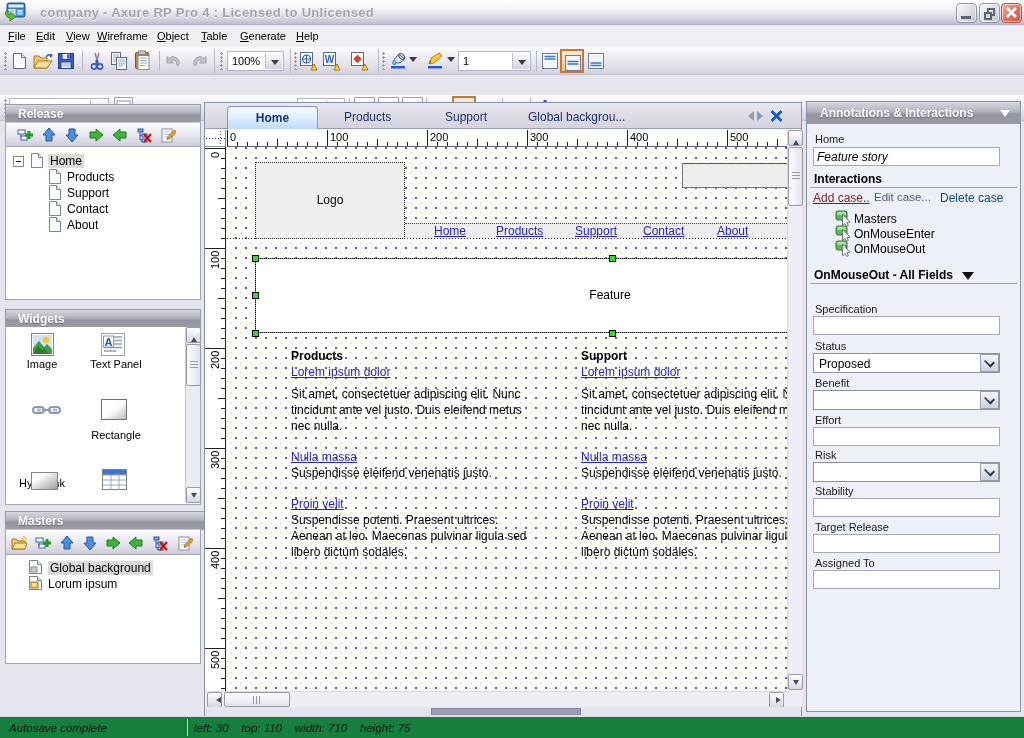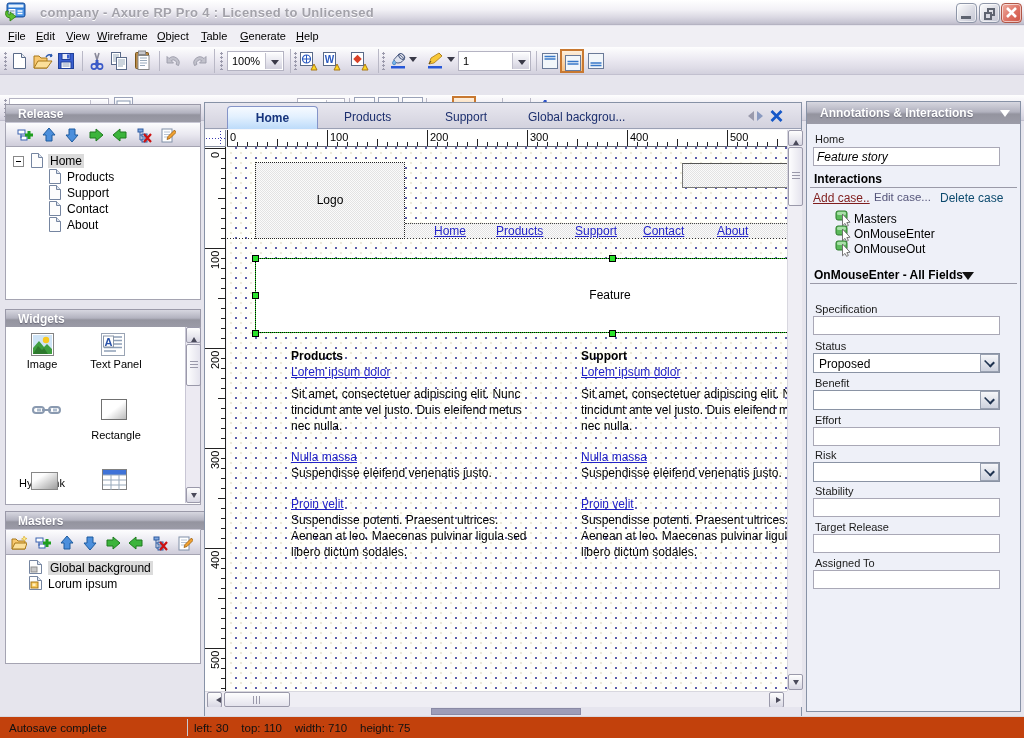--- a/index.html
+++ b/index.html
@@ -239,21 +239,21 @@
       <rect x="3" y="10.5" width="3.5" height="3.5" fill="none" stroke="#2b3b58"></rect>
       <path d="M9 5 h6 M9 12 h6" stroke="#2b3b58" stroke-width="1.6"></path>
     </svg>
  <div class="tsep" style="left:530px;top:3px;height:20px;"></div>
  <div class="tbtn" style="left:536px;top:3px;width:20px;height:19px;">
       <span style="position:absolute;left:3px;top:-1px;font-weight:bold;font-style:italic;color:#2b50c8;font-size:14px;">A</span>
       <div style="position:absolute;left:2px;top:15px;width:15px;height:3px;background:#2b50c8;"></div>
     </div>
  <div class="tbtn" style="left:560px;top:9px;border:4px solid transparent;border-top:5px solid #3a3a48;"></div>
 </div>
-<div id="statusbar" class="abs" style="left:0;top:716px;width:1024px;height:22px;background:#c2410c;border-top:1px solid #d8d8df;font-size:11.5px;color:#111;">
+<div id="statusbar" class="abs" style="left:0;top:716px;width:1024px;height:22px;background:#15803d;border-top:1px solid #d8d8df;font-size:11.5px;color:#111;font-style:italic;">
 <span class="abs" style="left:9px;top:5px;">Autosave complete</span>
 <span class="abs" style="left:187px;top:2px;width:1px;height:17px;background:#c9c9d2;"></span>
 <span class="abs" style="left:194px;top:5px;">left: 30&nbsp;&nbsp;&nbsp;&nbsp;top: 110&nbsp;&nbsp;&nbsp;&nbsp;width: 710&nbsp;&nbsp;&nbsp;&nbsp;height: 75</span>
 </div>
 
 <svg width="0" height="0" style="position:absolute">
 <defs>
 <g id="i-addpage">
         <rect x="1" y="3" width="7" height="4" fill="#fff" stroke="#3a62b0"></rect>
         <rect x="4" y="9" width="6" height="4" fill="#fff" stroke="#3a62b0"></rect>
@@ -600,21 +600,21 @@
     </svg>
  <span class="abs casetxt" style="top:110px;">Masters</span>
  <svg class="abs caseicon" style="left:28px;top:123px;">
       <use href="#i-case"></use>
     </svg>
  <span class="abs casetxt" style="top:125px;">OnMouseEnter</span>
  <svg class="abs caseicon" style="left:28px;top:138px;">
       <use href="#i-case"></use>
     </svg>
  <span class="abs casetxt" style="top:140px;">OnMouseOut</span>
- <div class="abs" style="left:7px;top:166px;font-size:12px;font-weight:bold;color:#000;">OnMouseEnter - All Fields</div>
+ <div class="abs" style="left:7px;top:166px;font-size:12px;font-weight:bold;color:#000;">OnMouseOut - All Fields</div>
  <div class="abs" style="left:155px;top:170px;border:6px solid transparent;border-top:8px solid #111;"></div>
  <div class="abs" style="left:3px;top:181px;width:207px;height:1px;background:#9a9aa8;"></div>
  <a class="lnk abs" style="left:6px;top:185px;font-size:12px;margin-top:28px;">Clear All</a>
  <div class="rlabel" style="left:8px;top:201px;">Specification</div>
  <div class="rinput" style="top:214px;"></div>
  <div class="rlabel" style="left:8px;top:238px;">Status</div>
  <div class="rsel" style="top:251px;">
       <span class="abs" style="left:5px;top:3px;font-size:12px;">Proposed</span>
       <div class="sb"></div>
     </div>

